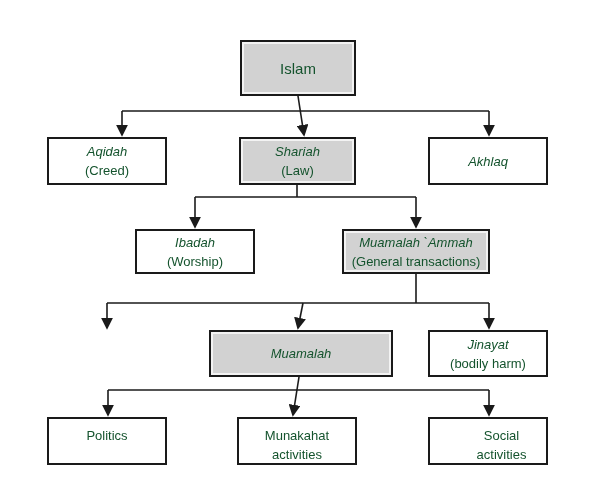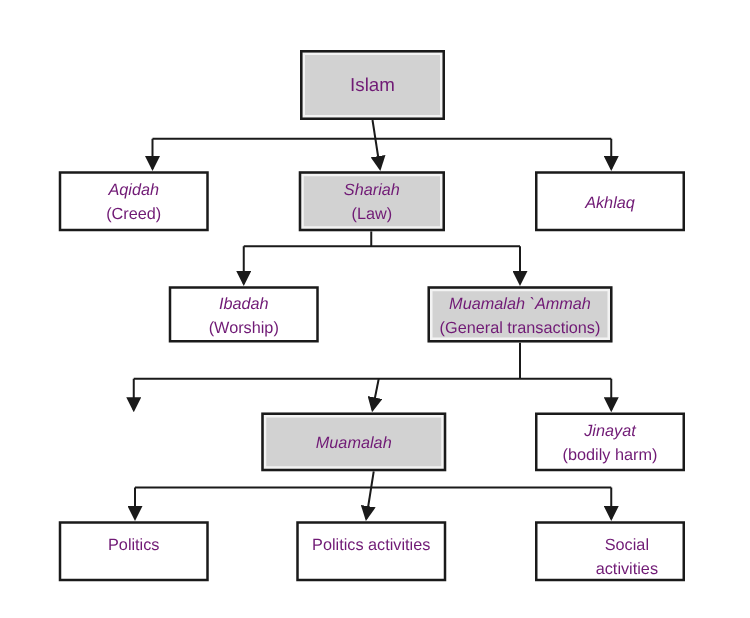--- a/index.html
+++ b/index.html
@@ -21,21 +21,21 @@
     box-sizing: border-box;
     border: 2px solid #1a1a1a;
     background: #ffffff;
     display: flex;
     flex-direction: column;
     align-items: center;
     justify-content: center;
     text-align: center;
     font-size: 13px;
     line-height: 19px;
-    color: #701a75;
+    color: #14532d;
     padding: 2px 5px;
   }
   .node--gray {
     background: #d2d2d2;
     box-shadow: inset 0 0 0 2px #f3f3f3;
   }
   .node .term { font-style: italic; }
   .node--plain .term { font-style: normal; }
   .node .sub { font-style: normal; }
   .node .sub:empty { display: none; }
@@ -99,31 +99,31 @@
 
   <div class="node" style="left:135px; top:229px; width:120px; height:45px;">
     <span class="term">Ibadah</span>
     <span class="sub">(Worship)</span>
   </div>
   <div class="node node--gray" style="left:342px; top:229px; width:148px; height:45px;">
     <span class="term">Muamalah `Ammah</span>
     <span class="sub">(General transactions)</span>
   </div>
 
-  <div class="node node--gray" style="left:209px; top:330px; width:148px; height:47px;">
+  <div class="node node--gray" style="left:209px; top:330px; width:184px; height:47px;">
     <span class="term">Muamalah</span>
   </div>
   <div class="node node--plain node--top" style="left:47px; top:417px; width:120px; height:48px;">
     <span class="term">Politics</span>
   </div>
 
   <div class="node" style="left:428px; top:330px; width:120px; height:47px;">
     <span class="term">Jinayat</span>
     <span class="sub">(bodily harm)</span>
   </div>
   <div class="node node--plain node--top" style="left:237px; top:417px; width:120px; height:48px;">
-    <span class="term">Politics activities</span>
+    <span class="term">Munakahat activities</span>
   </div>
   <div class="node node--plain node--top" style="left:428px; top:417px; width:120px; height:48px;padding-left:32px;">
     <span class="term">Social activities</span>
   </div>
 
 </div>
 
 </body></html>

